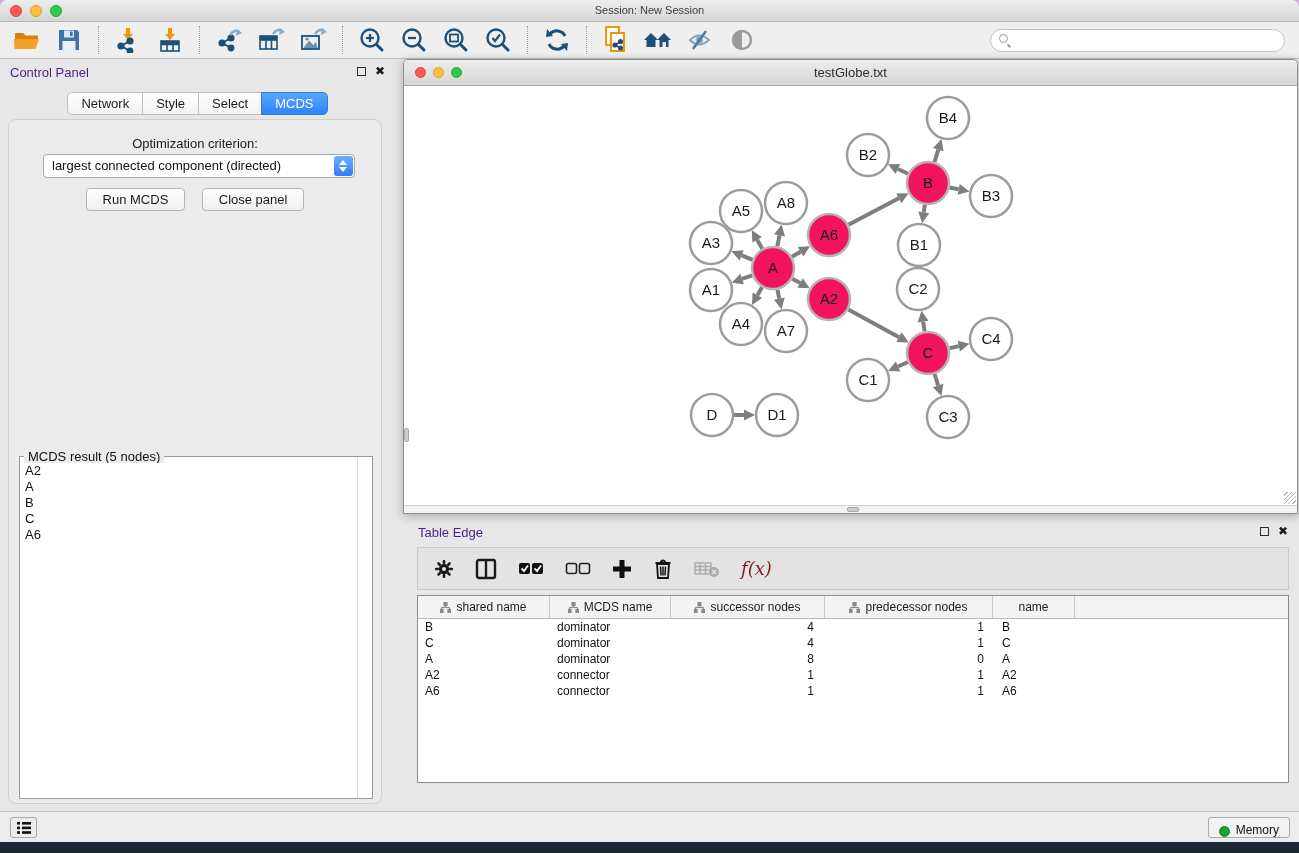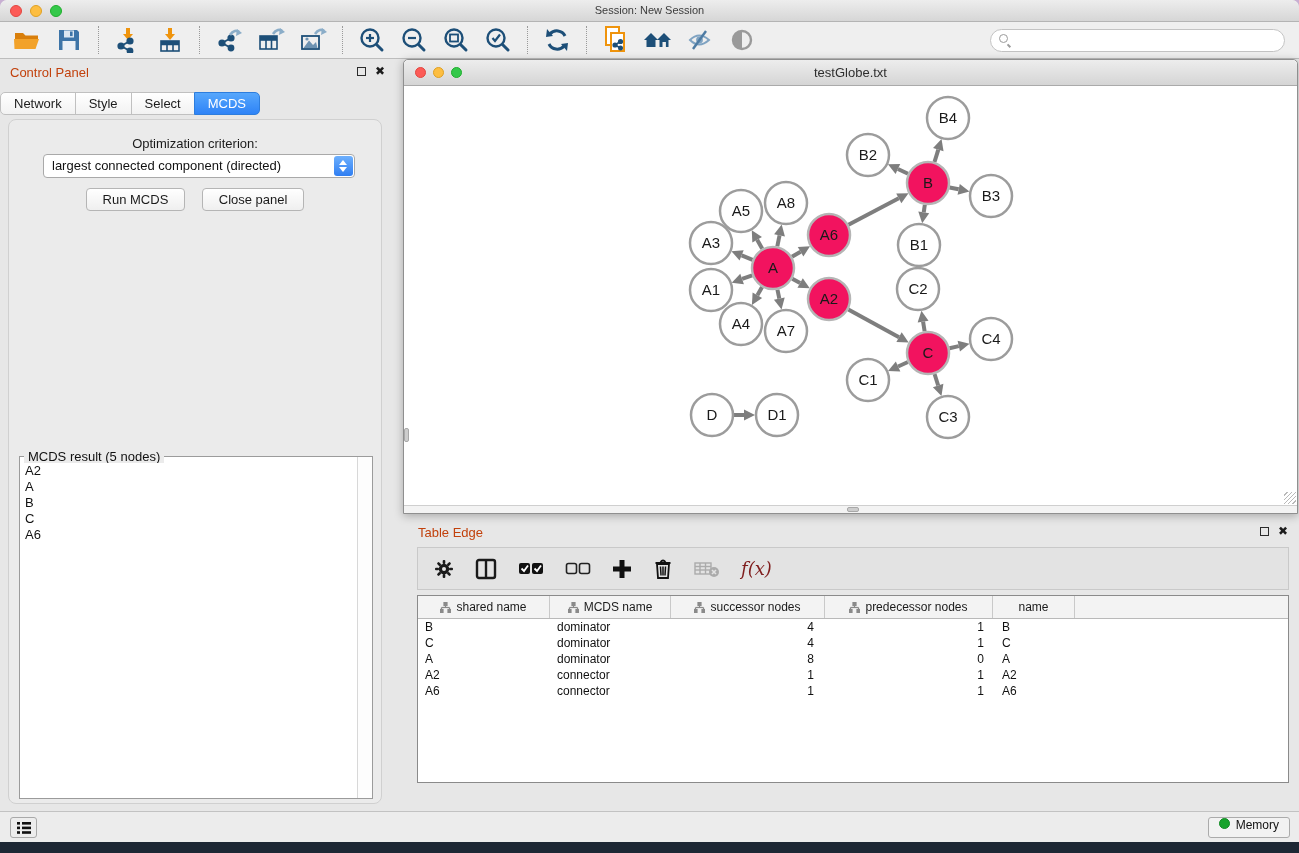--- a/index.html
+++ b/index.html
@@ -32,32 +32,32 @@
                   font-size:13px; padding:0 10px 0 26px; outline:none; color:#333; }
   .mag { position:absolute; left:9px; top:5px; width:9px; height:9px; border:1.5px solid #9b9b9b; border-radius:50%; }
   .mag::after { content:""; position:absolute; left:8px; top:9px; width:1.5px; height:4px; background:#9b9b9b;
                 transform:rotate(-45deg); }
 
   
   .main { position:absolute; top:59px; left:0; right:0; height:751px; background:#e7e7e7; }
 
   
   .control-panel { position:absolute; left:0; top:0; width:395px; height:751px; }
-  .panel-head-title { position:absolute; left:10px; top:6px; font-size:13px; color:#c2410c; }
+  .panel-head-title { position:absolute; left:10px; top:6px; font-size:13px; color:#4c1d95; }
   .panel-head-icons { position:absolute; right:10px; top:7px; display:flex; gap:9px; align-items:center; }
   .float-box { width:9px; height:9px; border:1.5px solid #2b2b2b; display:inline-block; }
   .close-x { font-size:12px; font-weight:bold; color:#1b1b1b; line-height:10px; }
 
   .seg { display:inline-flex; }
   .seg .seg-btn { font-size:13px; color:#1c1c1c; background:linear-gradient(#ffffff,#f2f2f2);
                   border:1px solid #c0c0c0; padding:2px 13px; margin-left:-1px; line-height:17px; }
   .seg .seg-btn:first-child { border-radius:5px 0 0 5px; margin-left:0; }
   .seg .seg-btn:last-child { border-radius:0 5px 5px 0; }
   .seg .seg-btn.active { background:linear-gradient(#56a7fc,#2e83f7); color:#fff; border-color:#2d7ddd; }
-  .cp-tabs { position:absolute; top:33px; left:0; width:100%; text-align:left; }
+  .cp-tabs { position:absolute; top:33px; left:0; width:100%; text-align:center; }
 
   .cp-body { position:absolute; left:8px; right:13px; top:60px; height:685px; background:#ebebeb;
              border:1px solid #d0d0d0; border-radius:8px; }
   .opt-label { position:absolute; top:16px; width:100%; text-align:center; font-size:13px; color:#1b1b1b; }
   .dropdown { position:absolute; left:34px; right:26px; top:34px; height:24px; background:#fff;
               border:1px solid #a9a9a9; border-radius:4px; }
   .dropdown .dd-text { font-size:13px; color:#111; line-height:22px; padding-left:8px; white-space:nowrap; }
   .dd-spin { position:absolute; right:1px; top:1px; bottom:1px; width:19px; border-radius:3px;
              background:linear-gradient(#6db0fd,#2f7ef2); }
   .dd-spin .up, .dd-spin .down { position:absolute; left:5px; width:0; height:0; border-left:4.5px solid transparent; border-right:4.5px solid transparent; }
@@ -108,21 +108,21 @@
   .td.c3 { text-align:right; padding-right:11px; }
   .td.c4 { text-align:right; padding-right:9px; }
   .td.c5 { padding-left:9px; }
   .tp-tabs { position:absolute; top:269px; left:0; width:100%; text-align:center; }
 
   
   .statusbar { position:absolute; left:0; bottom:0; height:31px; right:0; background:#ececec; border-top:1px solid #c2c2c2; }
   .list-btn { position:absolute; left:10px; top:5px; width:27px; height:21px; background:#ededed;
               border:1px solid #a9a9a9; border-radius:3px; display:flex; align-items:center; justify-content:center; }
   .memory-btn { position:absolute; right:9px; top:5px; height:21px; background:#f2f2f2; border:1px solid #ababab;
-                border-radius:3px; display:flex; align-items:flex-start; gap:6px; padding:0 10px; font-size:12px; color:#111; }
+                border-radius:3px; display:flex; align-items:flex-end; gap:6px; padding:0 10px; font-size:12px; color:#111; }
   .mem-dot { width:11px; height:11px; border-radius:50%; background:#17a32c; border:1px solid #0f8a21; }
 
   svg { display:block; }
 </style>
 </head>
 <body>
 
 <div class="desktop-top"></div>
 
 <div class="app">

